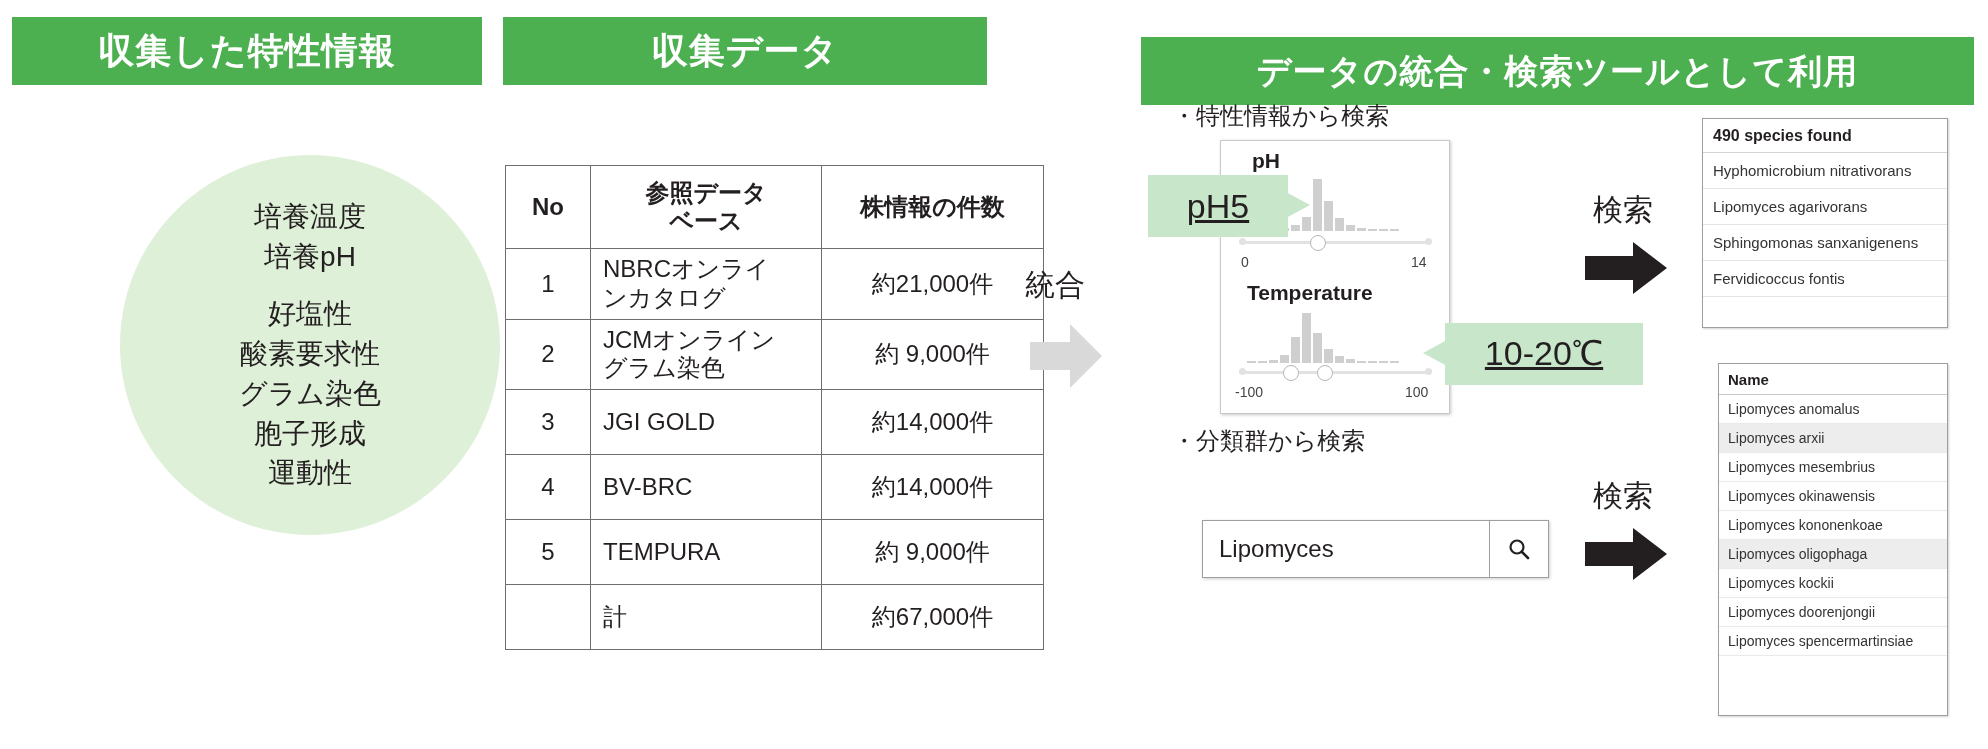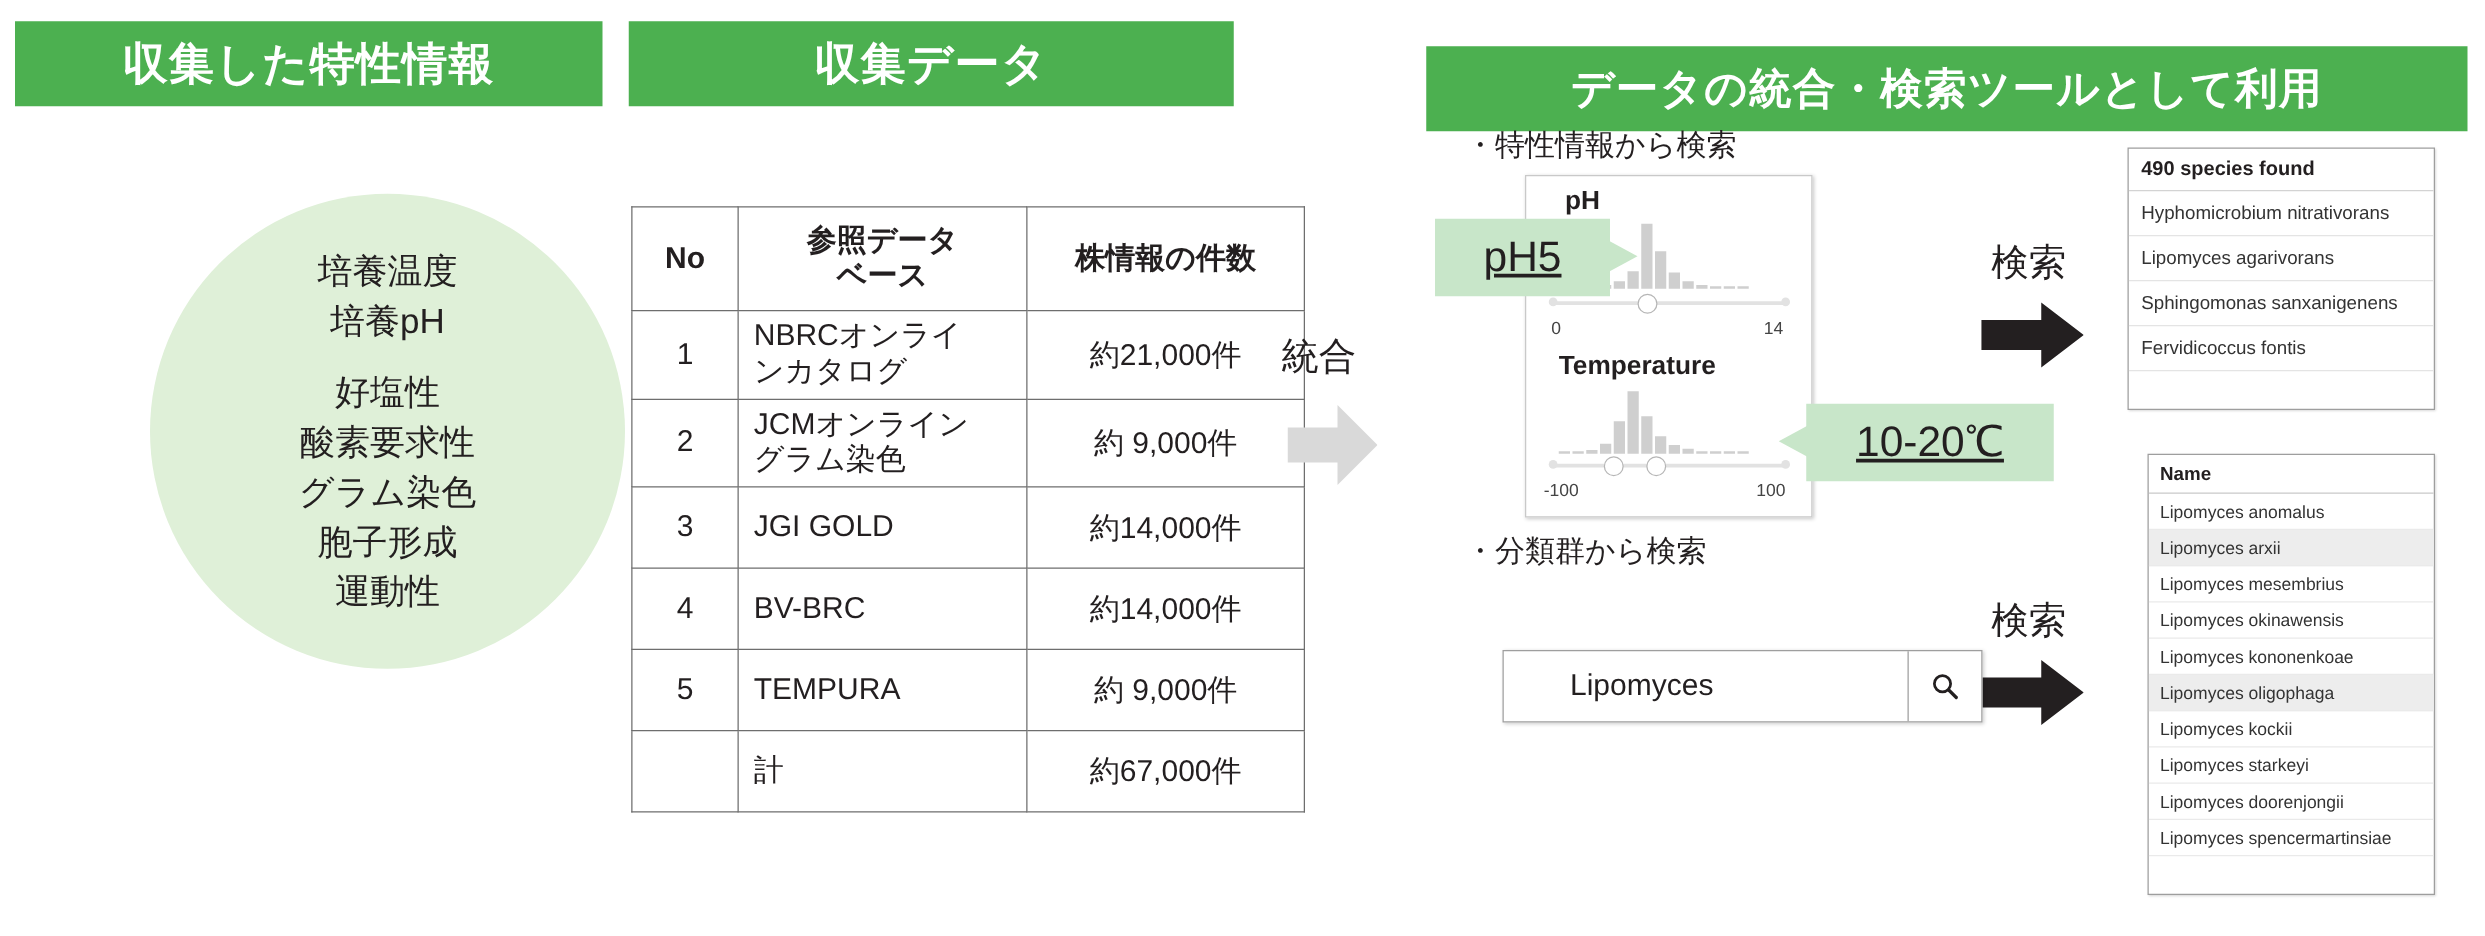--- a/index.html
+++ b/index.html
@@ -202,21 +202,20 @@
   #name-list-box .rb-row.alt { background: #ededed; }
 
   
   #search-box {
     left: 1202px; top: 520px; width: 345px; height: 56px;
     background: #ffffff;
     border: 1px solid #9e9e9e;
     box-shadow: 1px 1px 3px rgba(0,0,0,0.2);
     display: flex;
     align-items: center;
-    padding-left: 37px;
   }
   #search-input-text {
     flex: 1;
     padding-left: 16px;
     font-size: 24px;
     color: #231f20;
   }
   #search-btn {
     width: 58px; height: 100%;
     border-left: 1px solid #9e9e9e;
@@ -387,21 +386,20 @@
 
 <div class="abs result-box" id="name-list-box">
   <div class="rb-head">Name</div>
   <div class="rb-row">Lipomyces anomalus</div>
   <div class="rb-row alt">Lipomyces arxii</div>
   <div class="rb-row">Lipomyces mesembrius</div>
   <div class="rb-row">Lipomyces okinawensis</div>
   <div class="rb-row">Lipomyces kononenkoae</div>
   <div class="rb-row alt">Lipomyces oligophaga</div>
   <div class="rb-row">Lipomyces kockii</div>
-  <div class="rb-row">Lipomyces starkeyi</div>
   <div class="rb-row">Lipomyces doorenjongii</div>
   <div class="rb-row">Lipomyces spencermartinsiae</div>
 </div>
 
 <div class="abs" id="search-box">
   <div id="search-input-text">Lipomyces</div>
   <div id="search-btn">
     <svg width="26" height="26" viewBox="0 0 26 26">
       <circle cx="11" cy="11" r="6.5" fill="none" stroke="#231f20" stroke-width="2.2"></circle>
       <line x1="16" y1="16" x2="22" y2="22" stroke="#231f20" stroke-width="2.6" stroke-linecap="round"></line>

